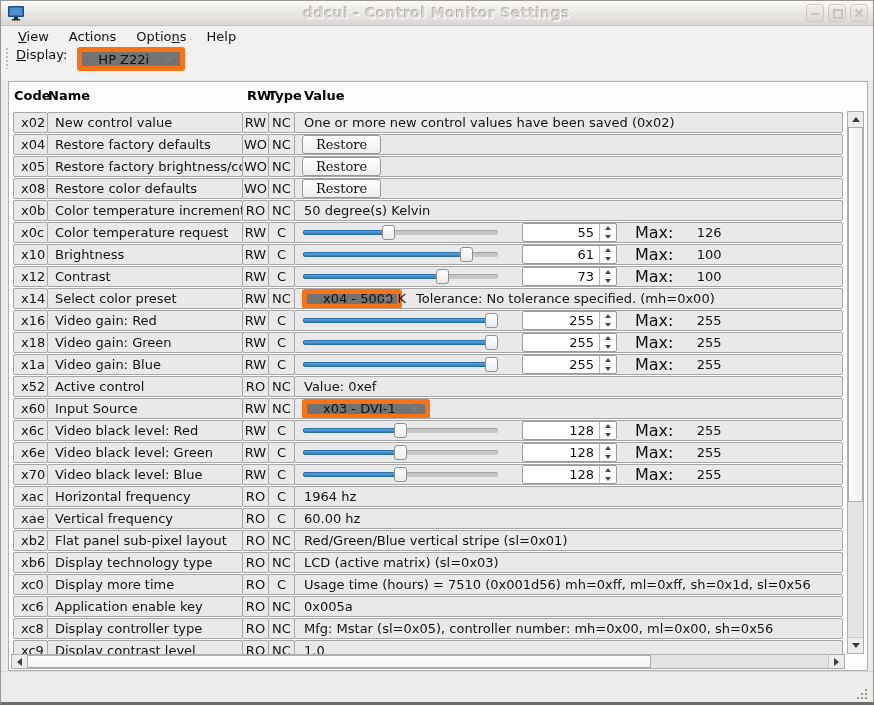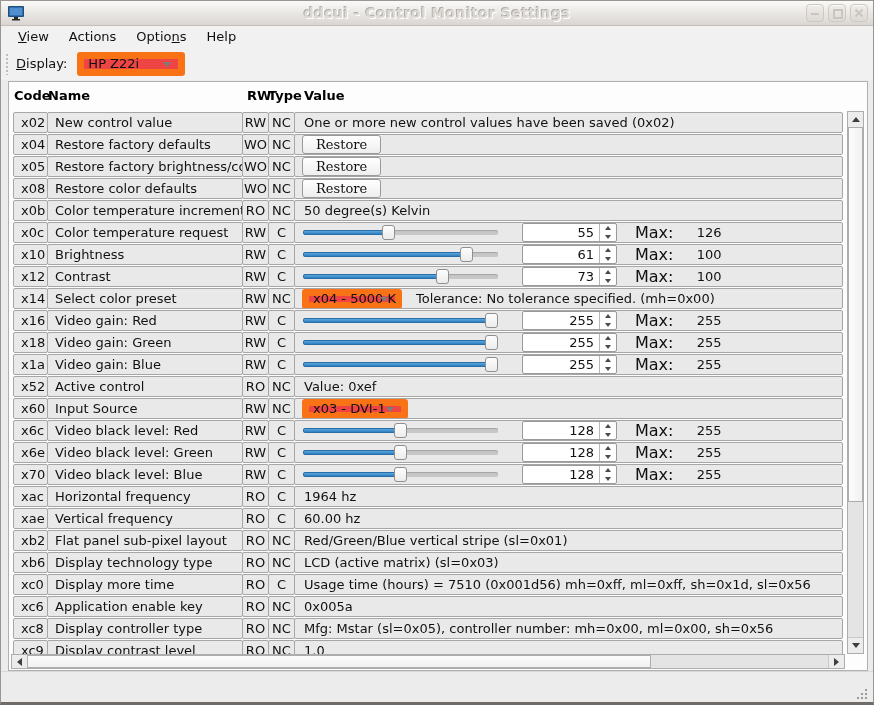--- a/index.html
+++ b/index.html
@@ -34,31 +34,31 @@
   .g-x1 { transform:rotate(45deg); } .g-x2 { transform:rotate(-45deg); }
   
   .menubar {
     position:absolute; left:0; top:25px; right:0; height:21px;
     background:#f1f1f1; display:flex; align-items:center; padding-left:7px; font-size:13px; color:#111;
   }
   .menu-item { padding:2px 10px; }
   
   .toolbar {
     position:absolute; left:0; top:46px; right:0; height:33px;
-    background:#f1f1f1; display:flex; align-items:center;
+    background:#f1f1f1; display:flex; 
   }
   .handle {
     margin-left:4px; width:5px; height:22px;
     background-image:radial-gradient(#bdbdbd 1px, transparent 1.2px);
     background-size:4px 4px;
   }
   .display-label { margin-left:6px; font-size:13px; color:#111; }
   .combo {
-    position:relative; height:24px; background:#ef4444; border:7px solid #f97316; border-radius:3px;
-    display:inline-flex; align-items:center; padding:0 22px 0 4px; font-size:13px; color:#111; box-sizing:border-box;
+    position:relative; height:24px; background:#737373; border:5px solid #f97316; border-radius:3px;
+    display:inline-flex; align-items:center; padding:0 22px 0 16px; font-size:13px; color:#111; box-sizing:border-box;
   }
   .combo-arrow {
     position:absolute; right:7px; top:50%; margin-top:-2px;
     width:0; height:0; border-left:4px solid transparent; border-right:4px solid transparent;
     border-top:5px solid #7c7c7c;
   }
   .display-combo { margin-left:10px; width:108px; }
   
   .frame {
     position:absolute; left:7px; top:80px; width:860px; height:590px; box-sizing:border-box;
@@ -435,21 +435,21 @@
           <div class="cell c-value">
             <span class="v-text">Value: 0xef</span>
           </div>
         </div>
         <div class="row">
           <div class="cell c-code">x60</div>
           <div class="cell c-name">Input Source</div>
           <div class="cell c-rw">RW</div>
           <div class="cell c-type">NC</div>
           <div class="cell c-value">
-            <span class="combo row-combo" style="width: 106px;">
+            <span class="combo row-combo" style="width: 128px;">
               <span>x03 - DVI-1</span>
               <span class="combo-arrow"></span>
             </span>
           </div>
         </div>
         <div class="row">
           <div class="cell c-code">x6c</div>
           <div class="cell c-name">Video black level: Red</div>
           <div class="cell c-rw">RW</div>
           <div class="cell c-type">C</div>

